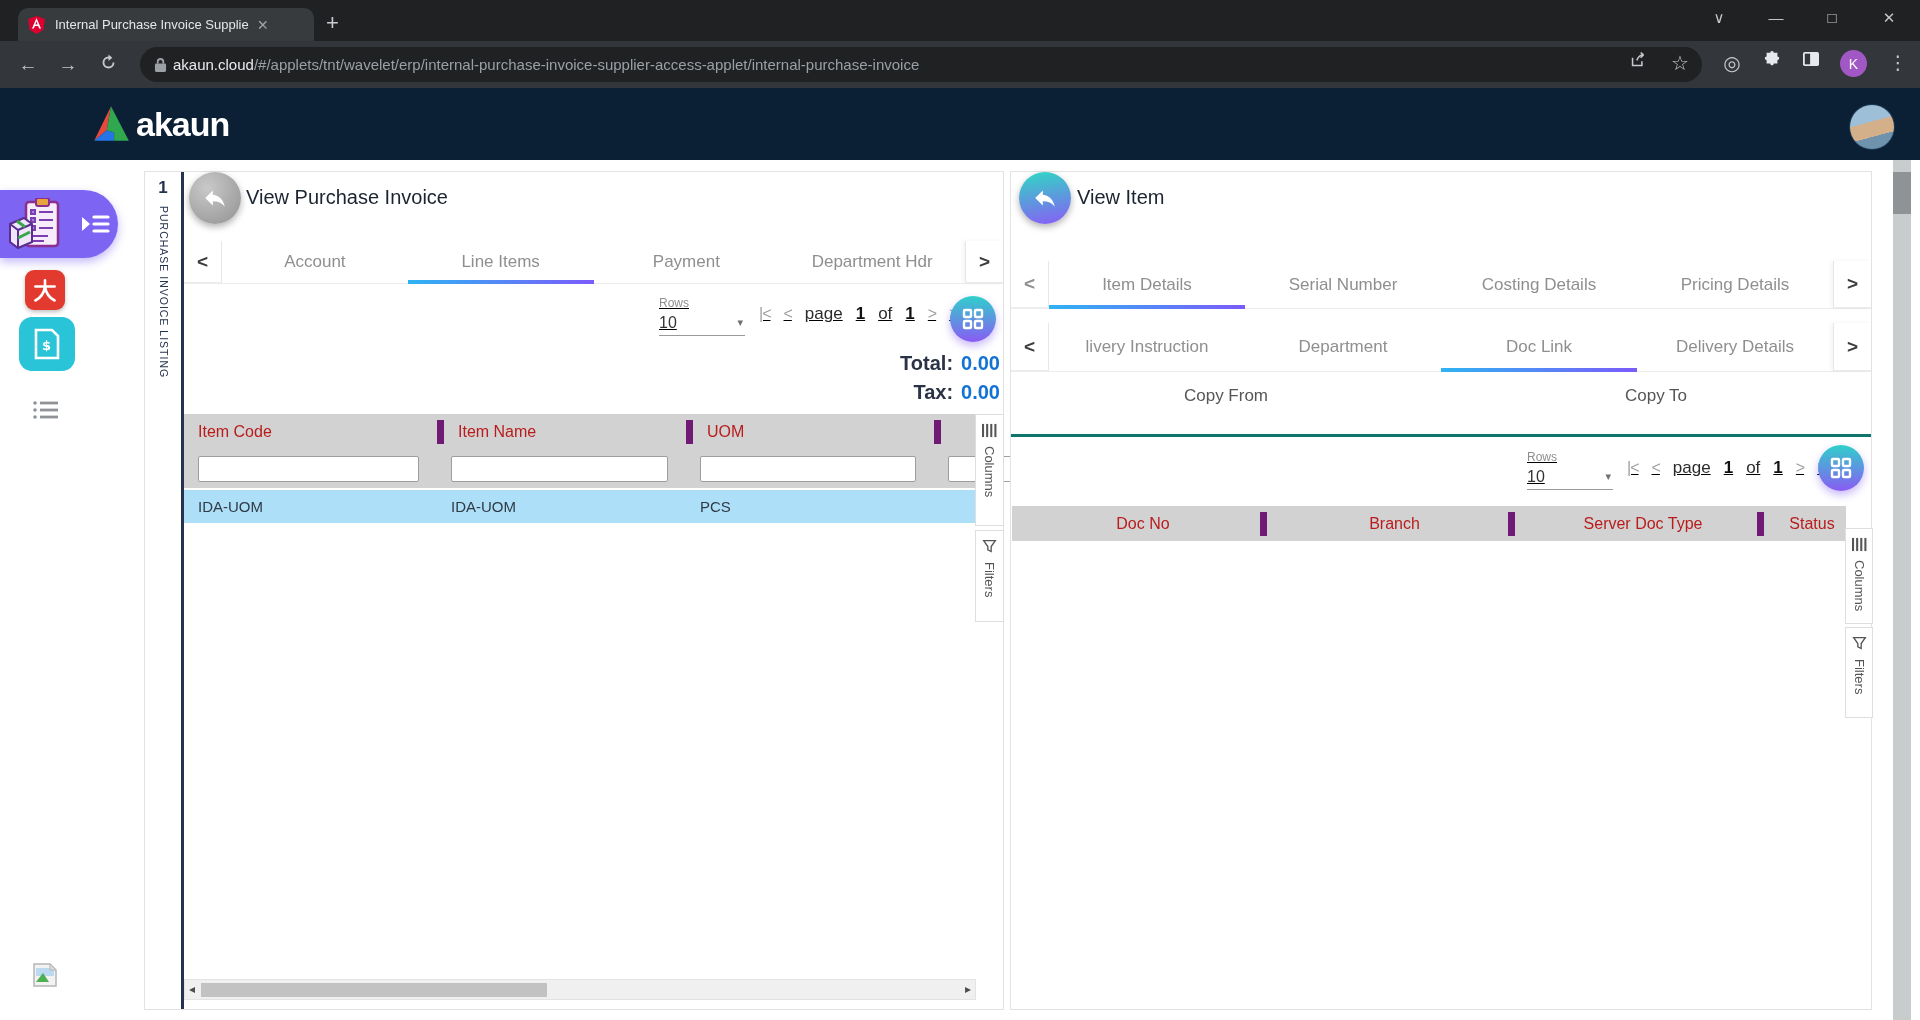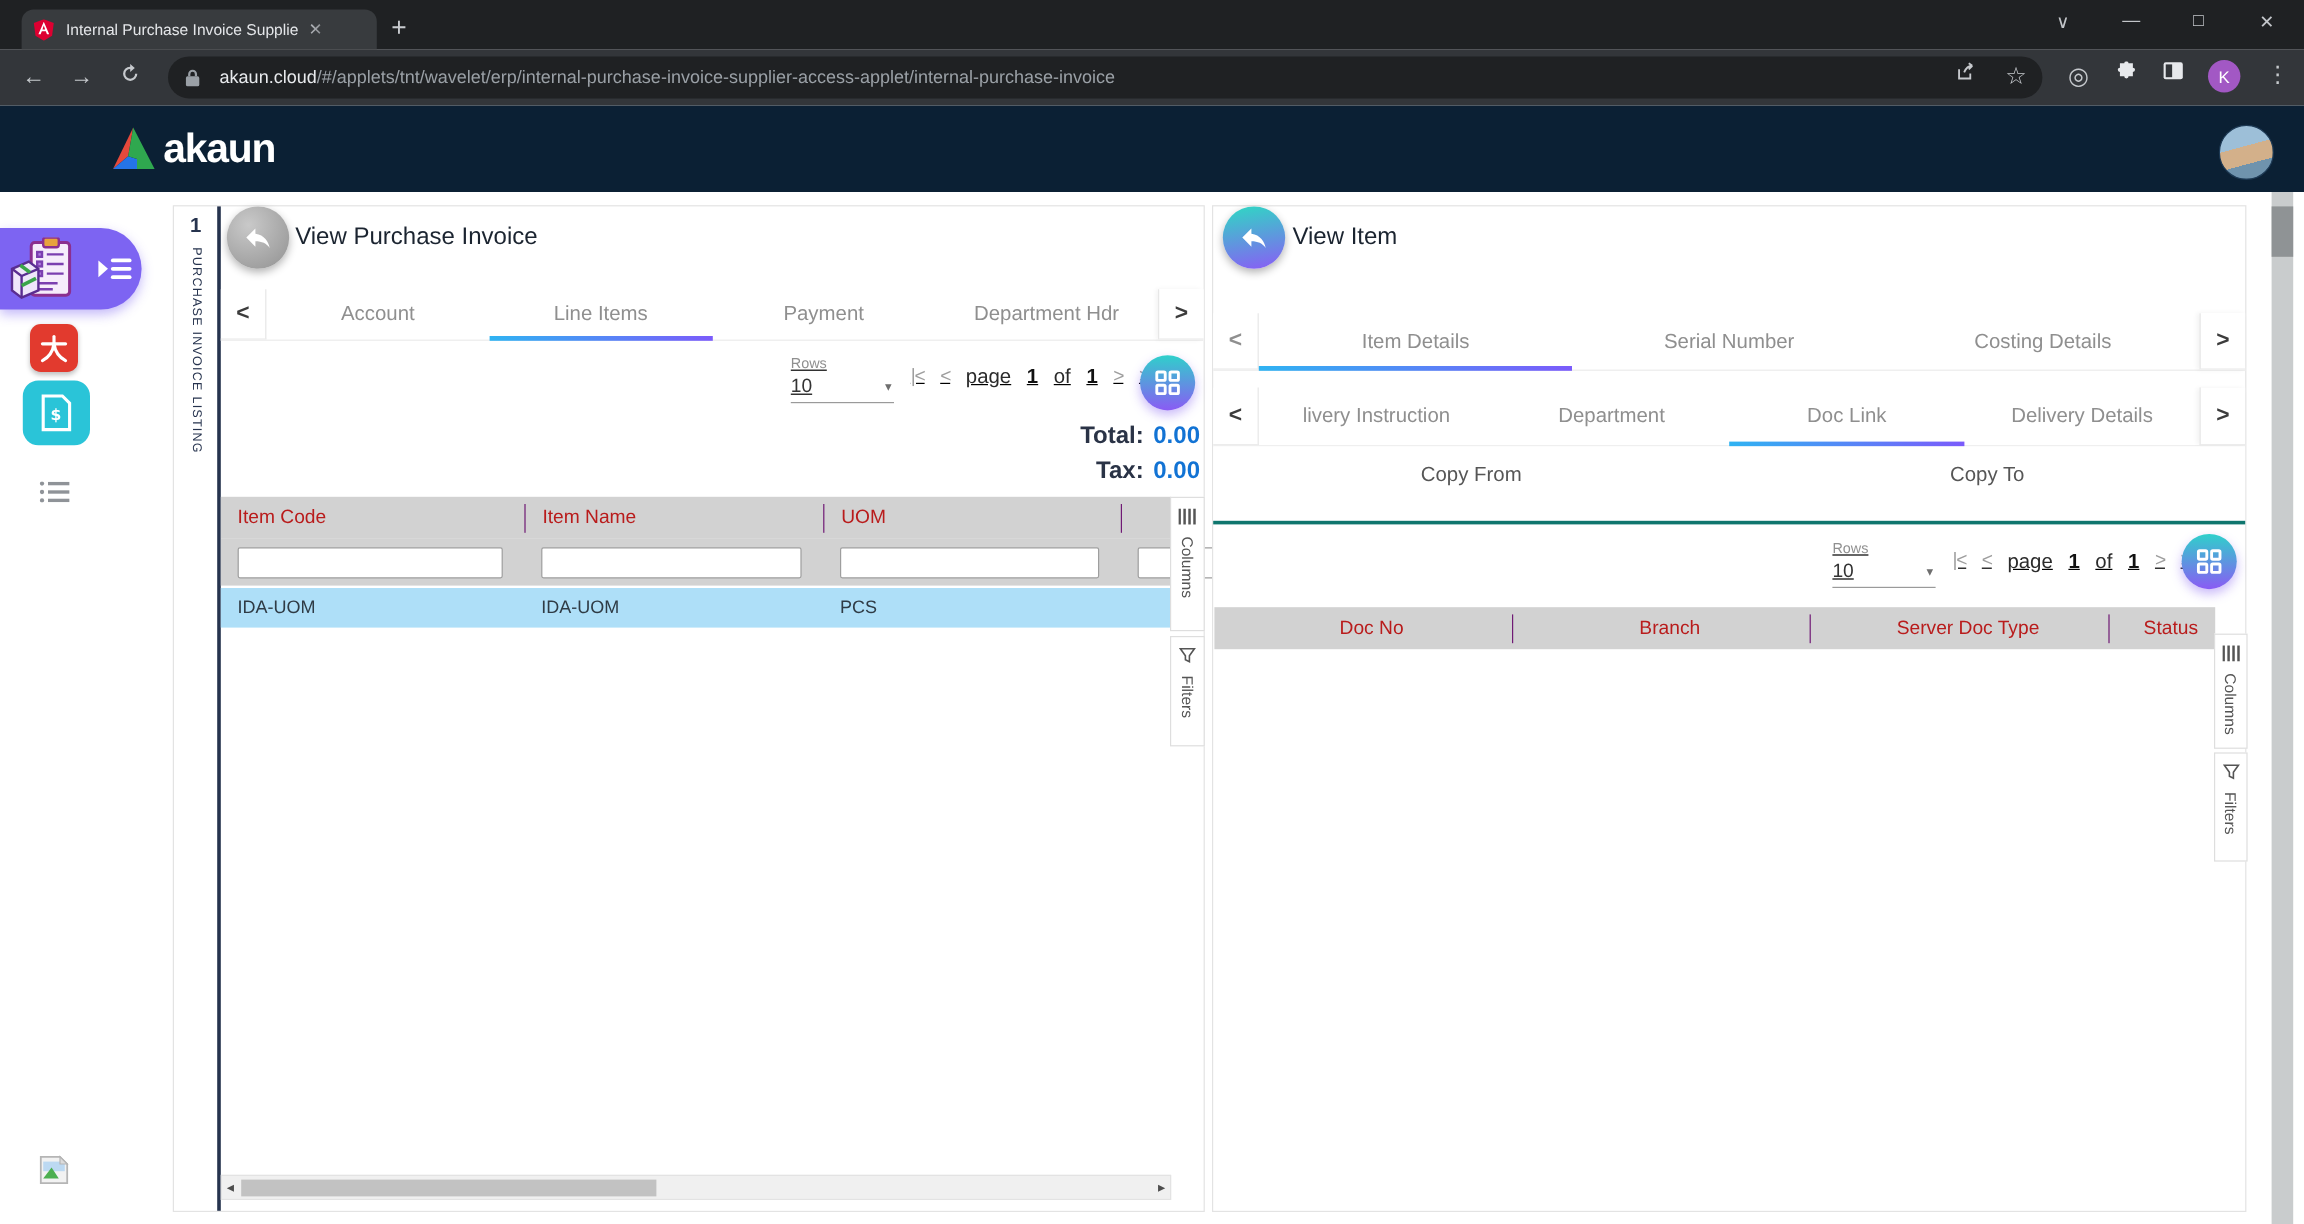--- a/index.html
+++ b/index.html
@@ -16,21 +16,21 @@
   #tab .fade { position:absolute; right:28px; top:6px; width:26px; height:22px;
     background:linear-gradient(90deg,rgba(56,59,62,0),#383b3e); }
   .tclose { color:#aeb1b6; font-size:14px; margin-left:2px; cursor:default; }
   #newtab { position:absolute; left:326px; top:10px; color:#c8cbcf; font-size:22px; font-weight:300; }
   .wctl { position:absolute; top:9px; color:#c3c6ca; font-size:15px; width:30px; text-align:center; }
   #toolbar { position:absolute; left:0; top:41px; width:1920px; height:47px; background:#33363a;
     display:flex; align-items:center; }
   .navic { color:#c6c9cd; font-size:19px; width:40px; text-align:center; }
   #urlpill { position:absolute; left:140px; top:6px; width:1562px; height:35px; background:#1f2123;
     border-radius:18px; display:flex; align-items:center; padding:0 14px; }
-  #urlpill .host { color:#e8eaed; font-size:15px; margin-left:16px; white-space:nowrap; }
+  #urlpill .host { color:#e8eaed; font-size:15px; margin-left:6px; white-space:nowrap; }
   #urlpill .path { color:#9aa0a6; font-size:15px; white-space:nowrap; }
   .rt-ic { position:absolute; top:10px; color:#c6c9cd; font-size:18px; text-align:center; width:28px; }
   #avatarK { position:absolute; left:1840px; top:9px; width:27px; height:27px; border-radius:50%;
     background:#a258c4; color:#fff; font-size:14px; display:flex; align-items:center; justify-content:center; }
 
   
   #appheader { position:absolute; left:0; top:88px; width:1920px; height:72px; background:#0b2034; }
   #brand { position:absolute; left:136px; top:17px; color:#fff; font-size:34px; font-weight:700; letter-spacing:-1px; }
   #uavatar { position:absolute; left:1849px; top:104px; width:46px; height:46px; border-radius:50%;
     background:linear-gradient(165deg,#9dbfd8 0 40%,#d3b08a 40% 68%,#6f93ad 68%); border:1px solid #1d3954; }
@@ -88,21 +88,21 @@
     display:flex; align-items:center; justify-content:center; }
 
   
   .totline { position:absolute; right:3px; font-size:20px; text-align:right; }
   .totline .lab { color:#2a3346; font-weight:600; }
   .totline .val { color:#1273d4; font-weight:700; margin-left:8px; }
 
   
   .gtable { position:absolute; }
   .ghead { display:grid; background:#d2d2d2; height:35px; align-items:center; color:#b91c1c; font-size:16px; }
-  .ghead > div { padding-left:14px; border-left:1px solid #701a75; height:24px; line-height:24px; }
+  .ghead > div { padding-left:14px; border-left:7px solid #701a75; height:24px; line-height:24px; }
   .ghead > div:first-child { border-left:none; }
   .gfilter { display:grid; background:#d2d2d2; height:39px; align-items:center; }
   .gfilter input { height:26px; border:1px solid #9e9e9e; border-radius:2px; background:#fff; width:calc(100% - 32px); margin-left:14px; }
   .grow { display:grid; background:#aedff8; height:33px; align-items:center; font-size:15px; color:#2f3b45; margin-top:2px; }
   .grow > div { padding-left:14px; }
   .cols3 { grid-template-columns:253px 249px 248px 1fr; }
   .cols4r { grid-template-columns:248px 248px 249px 1fr; }
 
   
   .hscroll { position:absolute; height:21px; background:#f0f0f0; border:1px solid #e3e3e3; }
@@ -379,20 +379,23 @@
       <div class="tabitem">
           <span>Item Details</span>
           <span class="ul"></span>
         </div>
       <div class="tabitem">
           <span>Serial Number</span>
         </div>
       <div class="tabitem">
           <span>Costing Details</span>
         </div>
+      <div class="tabitem">
+          <span>Pricing Details</span>
+        </div>
       <div class="chevcell rt">&gt;</div>
     </div>
 
     <div class="tabrow" style="left:0; top:151px; right:0; height:49px;">
       <div class="chevcell lt">&lt;</div>
       <div class="tabitem">
           <span>livery Instruction</span>
         </div>
       <div class="tabitem">
           <span>Department</span>

